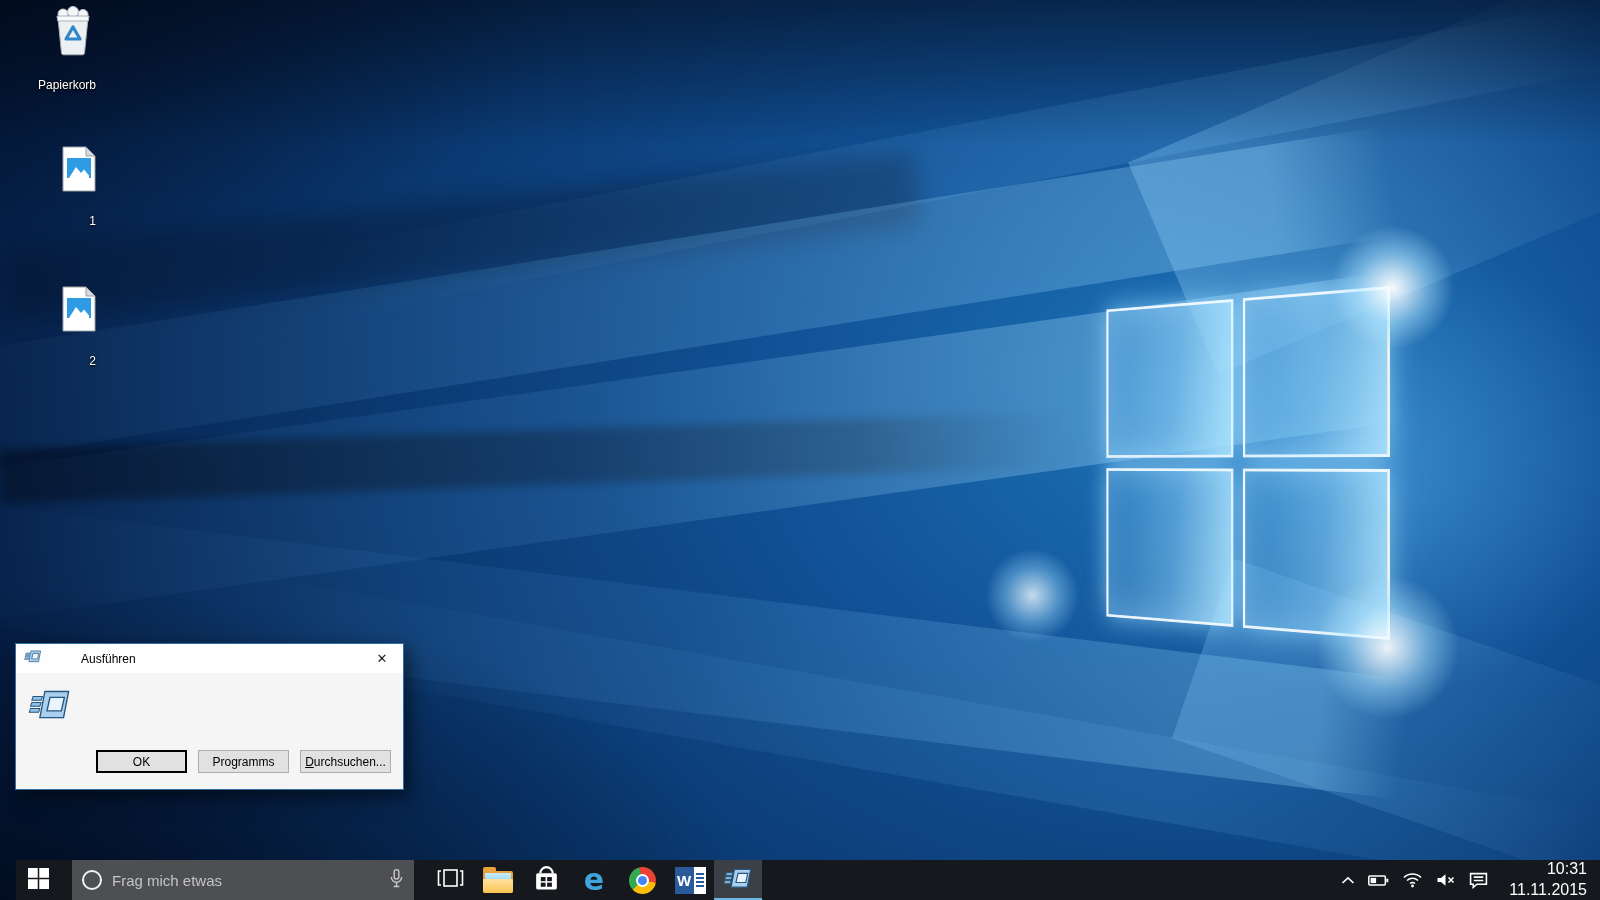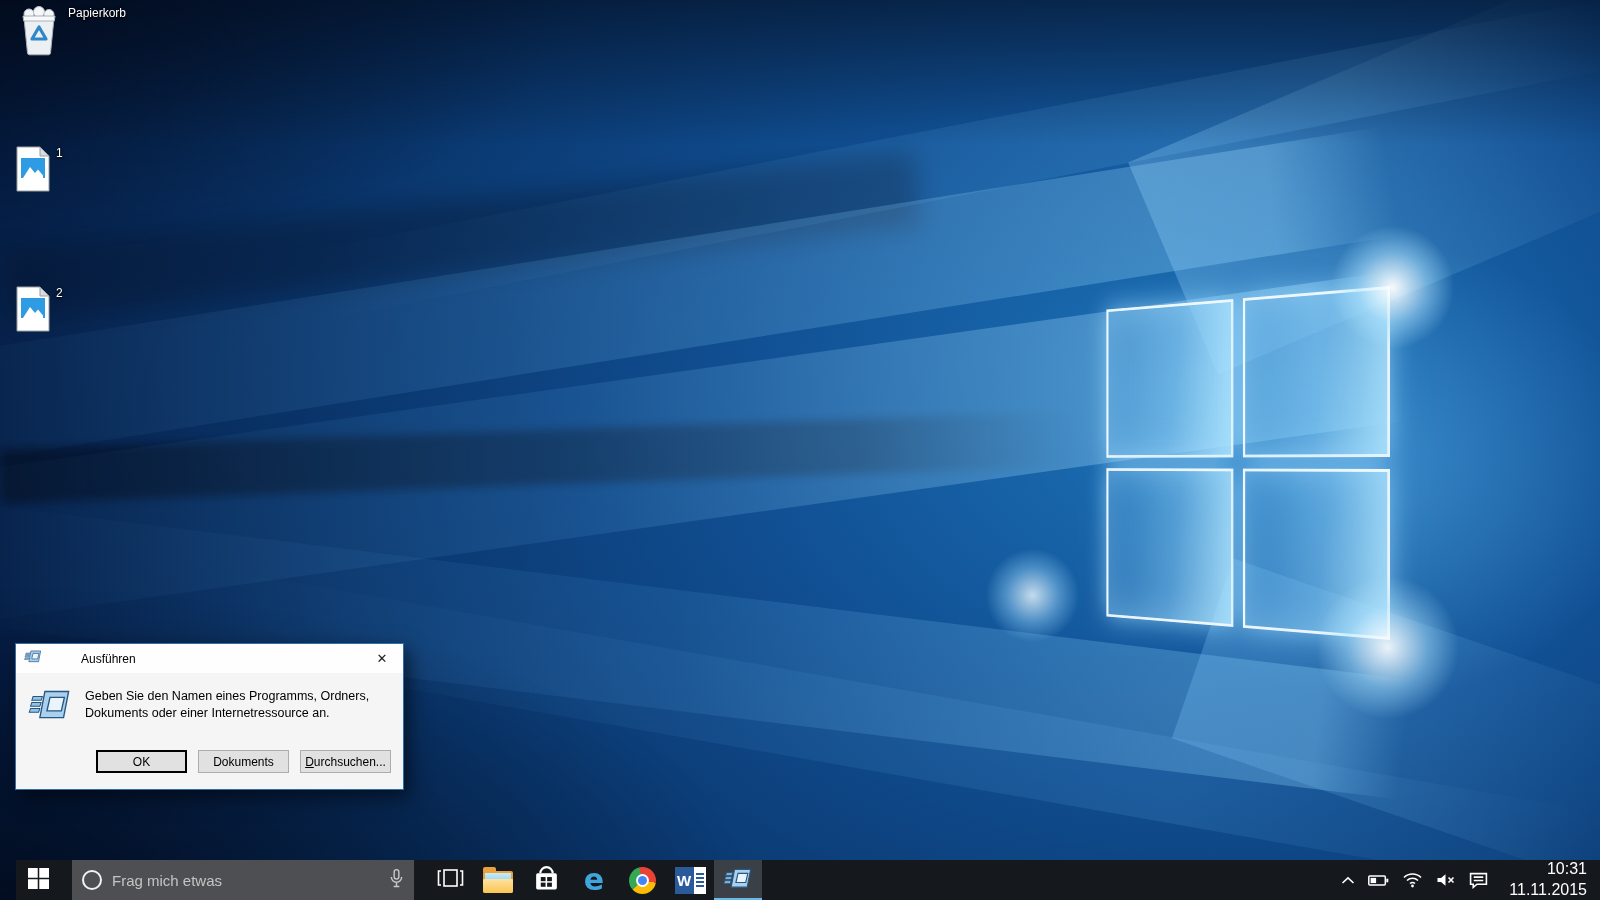--- a/index.html
+++ b/index.html
@@ -44,21 +44,21 @@
         transform:perspective(950px) rotateY(-24deg); transform-origin:100% 50%; }
   .pane { border:3px solid rgba(242,250,255,.95);
         background:linear-gradient(97deg, rgba(70,150,215,.28) 0%, rgba(125,195,240,.55) 55%, rgba(180,232,255,.85) 100%);
         box-shadow:0 0 28px rgba(150,215,255,.75), inset 0 0 46px rgba(170,225,255,.40); }
   .vignette { position:absolute; inset:0;
         background:linear-gradient(to bottom, rgba(2,8,22,.55) 0, transparent 16%),
         radial-gradient(1250px 520px at 0% 100%, rgba(1,6,16,.62), transparent 60%),
         radial-gradient(950px 420px at 0% 0%, rgba(1,6,16,.5), transparent 60%); }
 
   
-  .desktop-icon { position:absolute; width:80px; display:flex; flex-direction:row; align-items:flex-start; gap:6px; cursor:default; }
+  .desktop-icon { position:absolute; width:80px; display:flex; flex-direction:column; align-items:flex-end; gap:18px; cursor:default; }
   .di-bin { left:16px; top:6px; }
   .di-1 { left:16px; top:146px; }
   .di-2 { left:16px; top:286px; }
   .icon-label { color:#fff; font-size:12px; text-align:center;
         text-shadow:0 1px 2px rgba(0,0,0,.9), 0 0 3px rgba(0,0,0,.8); }
 
   
   .run-dialog { position:absolute; left:15px; top:643px; width:389px;
         background:#f5f5f5; border:1px solid #2f6fa7;
         box-shadow:5px 7px 18px rgba(0,0,0,.55); }
@@ -199,29 +199,25 @@
   </div>
   <div class="dlg-content">
     <div class="msg-row">
       <span>
         <svg width="44" height="34" viewBox="0 0 52 40">
           <path d="M6 10 h11 l-1.5 4.5 h-11 z M4.5 17 h11 l-1.5 4.5 h-11 z M3 24 h11 l-1.5 4.5 h-11 z" fill="#8fc3ea" stroke="#27567f" stroke-width="1.2"></path>
           <path d="M20 4 h28 l-6 31 h-28 z" fill="#a9d1ef" stroke="#27567f" stroke-width="1.6"></path>
           <path d="M26 11 h17 l-3.6 16 h-17 z" fill="#eaf4fc" stroke="#27567f" stroke-width="1.6"></path>
         </svg>
       </span>
-      <div class="msg-text">
-        <div>Geben Sie den Namen eines Programms, Ordners,</div>
-        <div>Dokuments oder einer Internetressource an.</div>
-      </div>
     </div>
   </div>
   <div class="btn-row">
     <button class="btn focused">OK</button>
-    <button class="btn">Dokuments</button>
+    <button class="btn">Programms</button>
     <button class="btn">
         <span><span class="accel">D</span><span>urchsuchen...</span></span>
       </button>
   </div>
 </div>
 
 <div class="taskbar">
   <div class="start-btn">
     <span>
       <svg width="21" height="21" viewBox="0 0 22 22">

